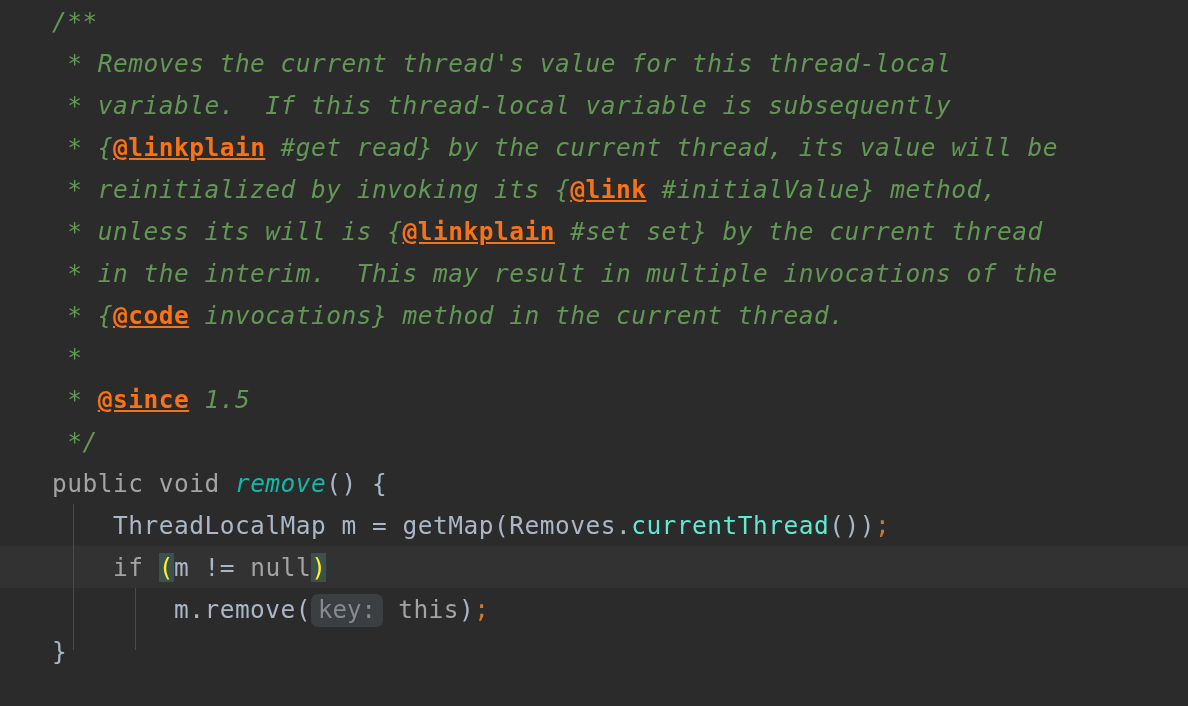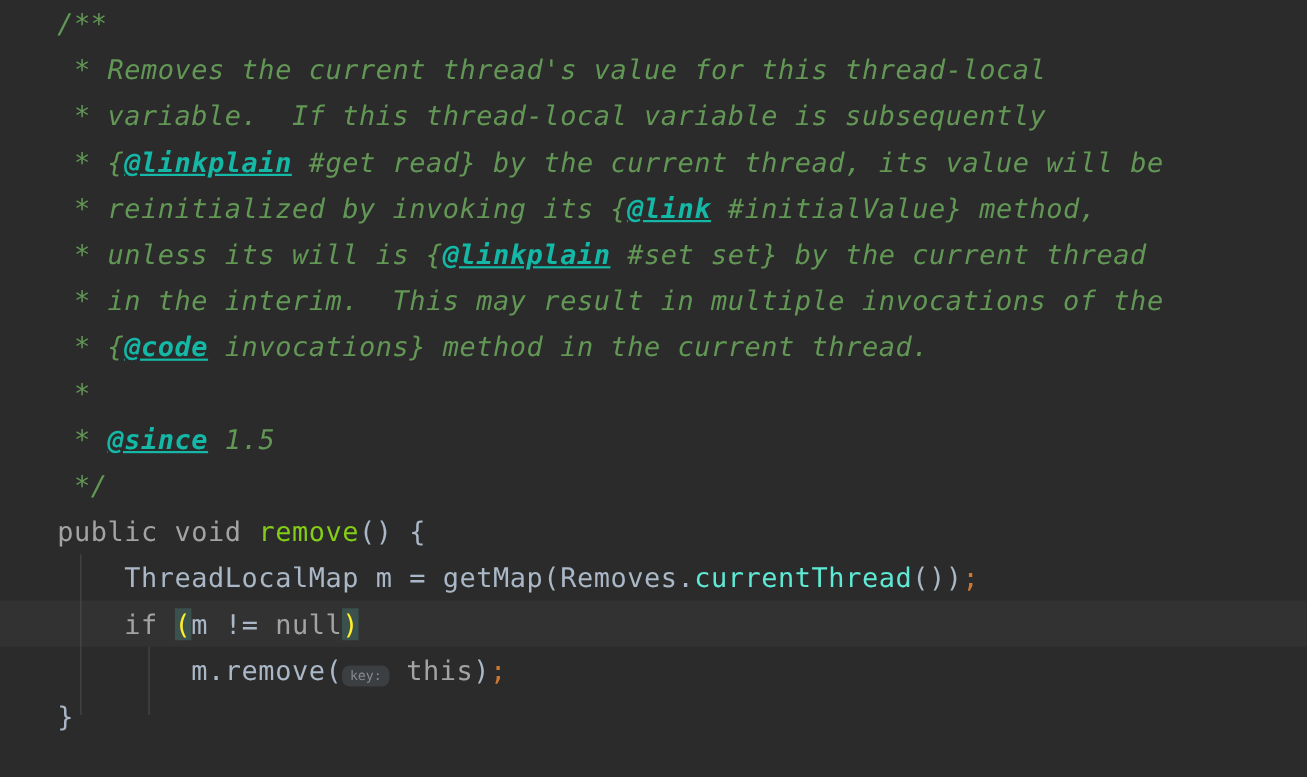--- a/index.html
+++ b/index.html
@@ -54,44 +54,43 @@
     letter-spacing: 0.02em;
     padding-left: 52px;
   }
 
   
   .doc {
     color: #629755;
     font-style: italic;
   }
   .doc-tag {
-    color: #14b8a6;
-    font-style: italic;
+    color: #f97316;
     font-weight: bold;
     text-decoration: underline;
   }
 
   
   .kw       { color: #a3a3a3; }
-  .method   { color: #84cc16; }
+  .method   { color: #14b8a6; font-style: italic; }
   .plain    { color: #a9b7c6; }
   .static-m { color: #5eead4; }
   .semi     { color: #cc7832; }
   .brace-hl {
     color: #ffef28;
     background: #3b514d;
   }
 
   
   .param-hint {
     color: #868a91;
     background: #3c3f41;
     border-radius: 7px;
     padding: 2px 7px 3px 7px;
-    font-size: 12px;
+    font-size: 24px;
     letter-spacing: 0;
   }
 </style>
 </head>
 <body>
 
 <div id="editor">
 
   <div class="current-line" style="top: 546px; height: 42px;"></div>
 

